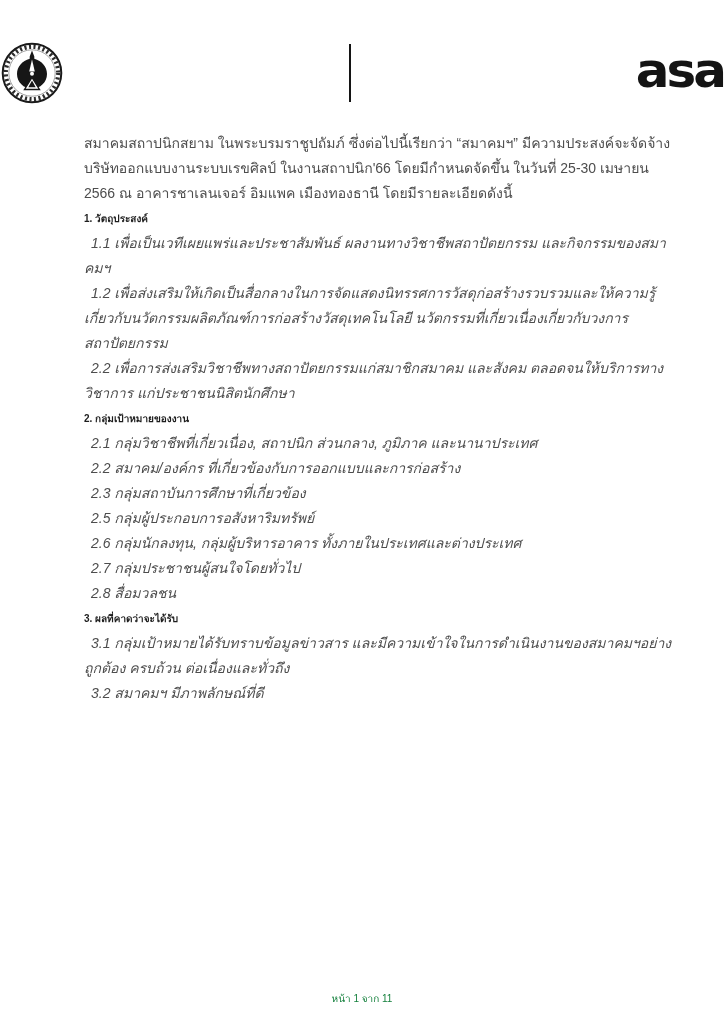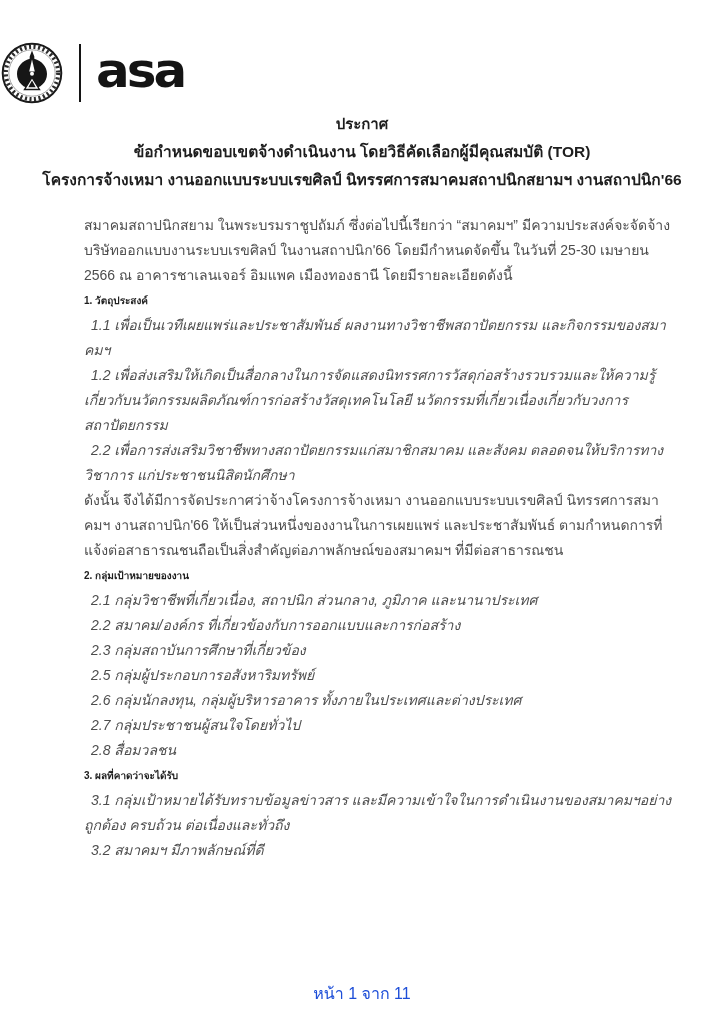--- a/index.html
+++ b/index.html
@@ -18,21 +18,21 @@
   }
   .page {
     position: absolute;
     inset: 0;
   }
   
   .header {
     margin-top: 40px;
     height: 66px;
     display: flex;
-    justify-content: flex-start;
+    justify-content: space-between;
     align-items: center;
     gap: 15px;
   }
   .emblem svg { display: block; }
   .logo-divider {
     width: 2px;
     height: 58px;
     background: #141414;
   }
   .asa-wordmark {
@@ -79,22 +79,22 @@
     color: #1d1d1d;
   }
   .item { text-indent: 7px; font-style: italic; }
   
   .page-footer {
     position: absolute;
     left: 0;
     right: 0;
     bottom: 18px;
     text-align: center;
-    font-size: 16px;
-    color: #1d4ed8;
+    font-size: 10px;
+    color: #15803d;
   }
 </style>
 </head>
 <body>
 
 <div class="page">
 
   <header class="header">
     <div class="emblem">
       <svg width="64" height="64" viewBox="0 0 64 64" aria-hidden="true">
@@ -105,35 +105,29 @@
         <polygon points="32,18.5 29.2,30.5 34.8,30.5" fill="#ffffff"></polygon>
         <circle cx="32" cy="32.8" r="2" fill="#ffffff"></circle>
         <polygon points="32,36.5 24.5,48.5 39.5,48.5" fill="#ffffff" stroke="#161616" stroke-width="1.4"></polygon>
         <path d="M32 39.5 L28.3 46.3 L35.7 46.3 Z" fill="#161616"></path>
       </svg>
     </div>
     <div class="logo-divider"></div>
     <div class="asa-wordmark">asa</div>
   </header>
 
-  <div class="title-block">
-    <div class="title-line1">ประกาศ</div>
-    <div class="title-line2">ข้อกำหนดขอบเขตจ้างดำเนินงาน โดยวิธีคัดเลือกผู้มีคุณสมบัติ (TOR)</div>
-    <div class="title-line3">โครงการจ้างเหมา งานออกแบบระบบเรขศิลป์ นิทรรศการสมาคมสถาปนิกสยามฯ งานสถาปนิก'66</div>
-  </div>
 
   <main class="content">
     <p class="intro">สมาคมสถาปนิกสยาม ในพระบรมราชูปถัมภ์ ซึ่งต่อไปนี้เรียกว่า “สมาคมฯ” มีความประสงค์จะจัดจ้าง บริษัทออกแบบงานระบบเรขศิลป์ ในงานสถาปนิก'66 โดยมีกำหนดจัดขึ้น ในวันที่ 25-30 เมษายน 2566  ณ อาคารชาเลนเจอร์ อิมแพค เมืองทองธานี โดยมีรายละเอียดดังนี้</p>
 
     <section>
       <h2>1. วัตถุประสงค์</h2>
       <div class="item">1.1 เพื่อเป็นเวทีเผยแพร่และประชาสัมพันธ์ ผลงานทางวิชาชีพสถาปัตยกรรม และกิจกรรมของสมาคมฯ</div>
       <div class="item">1.2 เพื่อส่งเสริมให้เกิดเป็นสื่อกลางในการจัดแสดงนิทรรศการวัสดุก่อสร้างรวบรวมและให้ความรู้เกี่ยวกับนวัตกรรมผลิตภัณฑ์การก่อสร้างวัสดุเทคโนโลยี นวัตกรรมที่เกี่ยวเนื่องเกี่ยวกับวงการสถาปัตยกรรม</div>
       <div class="item">2.2 เพื่อการส่งเสริมวิชาชีพทางสถาปัตยกรรมแก่สมาชิกสมาคม และสังคม ตลอดจนให้บริการทางวิชาการ แก่ประชาชนนิสิตนักศึกษา</div>
-      <p>ดังนั้น จึงได้มีการจัดประกาศว่าจ้างโครงการจ้างเหมา งานออกแบบระบบเรขศิลป์ นิทรรศการสมาคมฯ งานสถาปนิก'66 ให้เป็นส่วนหนึ่งของงานในการเผยแพร่ และประชาสัมพันธ์ ตามกำหนดการที่แจ้งต่อสาธารณชนถือเป็นสิ่งสำคัญต่อภาพลักษณ์ของสมาคมฯ ที่มีต่อสาธารณชน</p>
     </section>
 
     <section>
       <h2>2. กลุ่มเป้าหมายของงาน</h2>
       <div class="item">2.1 กลุ่มวิชาชีพที่เกี่ยวเนื่อง, สถาปนิก ส่วนกลาง, ภูมิภาค และนานาประเทศ</div>
       <div class="item">2.2 สมาคม/องค์กร ที่เกี่ยวข้องกับการออกแบบและการก่อสร้าง</div>
       <div class="item">2.3 กลุ่มสถาบันการศึกษาที่เกี่ยวข้อง</div>
       <div class="item">2.5 กลุ่มผู้ประกอบการอสังหาริมทรัพย์</div>
       <div class="item">2.6 กลุ่มนักลงทุน, กลุ่มผู้บริหารอาคาร ทั้งภายในประเทศและต่างประเทศ</div>
       <div class="item">2.7 กลุ่มประชาชนผู้สนใจโดยทั่วไป</div>

